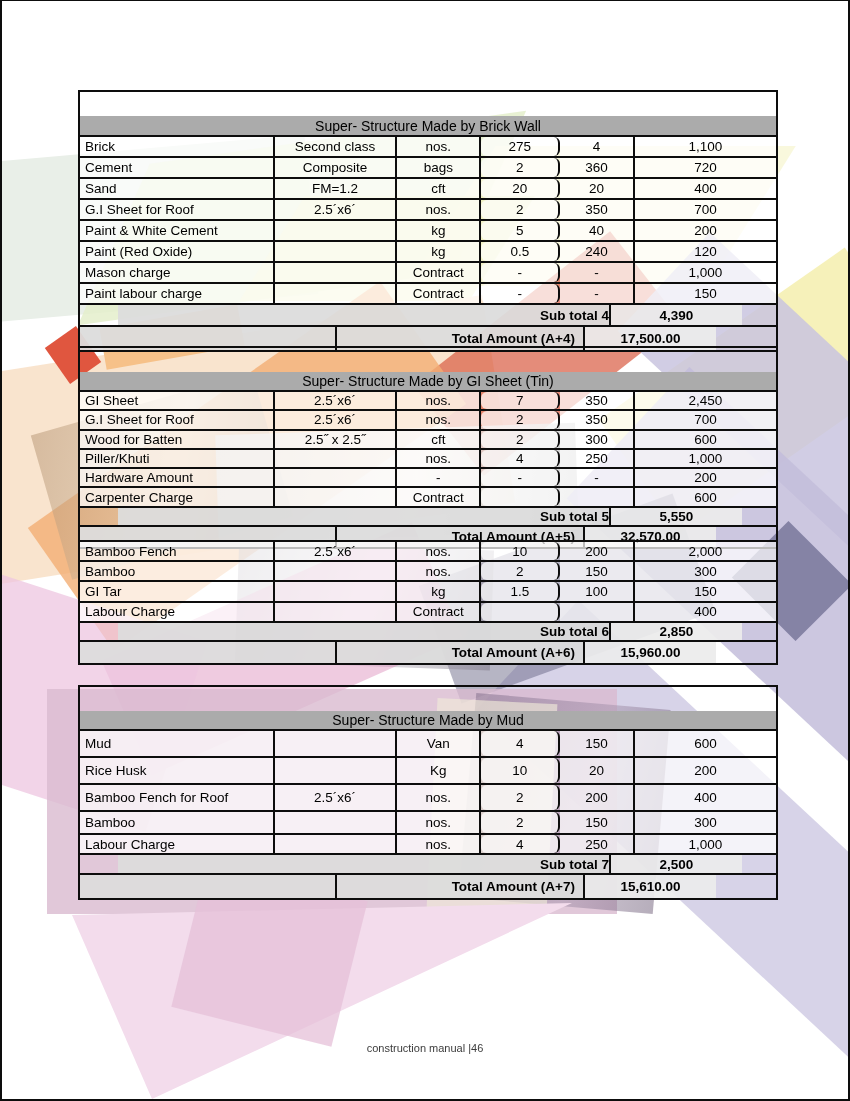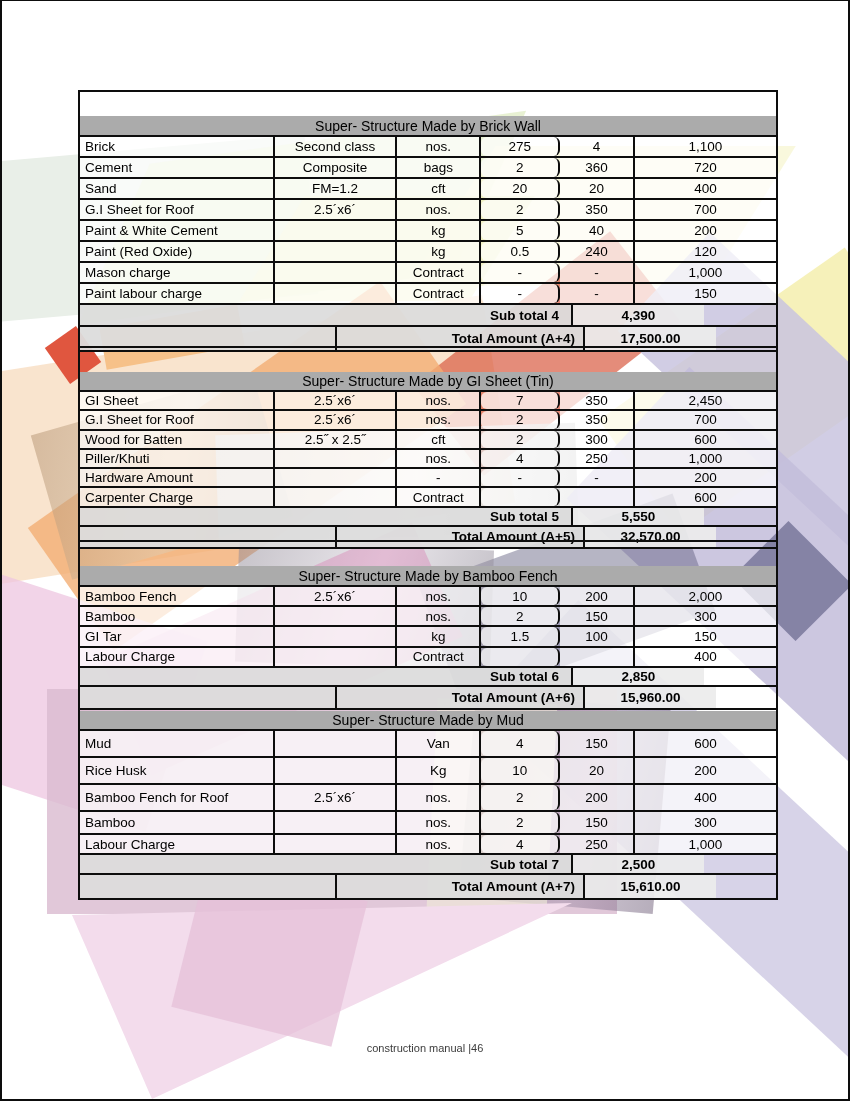--- a/index.html
+++ b/index.html
@@ -48,21 +48,21 @@
   .tbl > .r:last-child{border-bottom:none;}
   .c{
     display:flex;align-items:center;justify-content:center;
     border-right:2px solid var(--table-border,#0d0d0d);box-sizing:border-box;
     font-size:13.5px;background:rgba(255,255,255,.72);
     overflow:hidden;white-space:nowrap;
   }
   .r > .c:last-child{border-right:none;}
   .c0{width:208px;justify-content:flex-start;padding-left:5px;}
   .c1{width:131px;} .c2{width:90px;} .c3{width:84px;border-radius:6px;} .c4{width:80px;} .c5{width:151px;}
-  .sub .wide{width:493px;justify-content:flex-end;padding-right:12px;font-weight:bold;background:rgba(220,220,220,.95);}
+  .sub .wide{width:493px;justify-content:flex-end;padding-right:0;font-weight:bold;background:rgba(220,220,220,.95);margin-left:38px;}
   .sub .amt,.tot .amt{width:131px;font-weight:bold;background:rgba(236,236,236,.93);}
   .tot .fill{width:257px;background:rgba(220,220,220,.95);}
   .tot .mid{width:248px;justify-content:flex-end;padding-right:8px;font-weight:bold;background:rgba(220,220,220,.95);}
   
   .t1 > .titlebar{height:21px;} .t1 > .row{height:21px;} .t1 > .sub{height:22px;} .t1 > .tot{height:23px;}
   .t2 > .titlebar{height:20px;} .t2 > .row{height:19.3px;} .t2 > .sub{height:19px;} .t2 > .tot{height:20px;}
   .t3 > .titlebar{height:21px;} .t3 > .row{height:20.2px;} .t3 > .sub{height:19px;} .t3 > .tot{height:21px;}
   .t4 > .titlebar{height:20px;} .t4 > .row{height:27px;}
   .t4 > div:nth-child(5){height:23px;} .t4 > div:nth-child(6){height:20px;}
   .t4 > .sub{height:20px;} .t4 > .tot{height:23px;}
@@ -230,21 +230,20 @@
         <div class="c wide">Sub total 5</div>
         <div class="c amt">5,550</div>
       </div>
       <div class="r tot">
         <div class="c fill"></div>
         <div class="c mid">Total Amount (A+5)</div>
         <div class="c amt">32,570.00</div>
       </div>
     </div>
   <div class="tbl t3">
-      <div class="titlebar">Super- Structure Made by Bamboo Fench</div>
       <div class="r row">
         <div class="c c0">Bamboo Fench</div>
         <div class="c c1">2.5´x6´</div>
         <div class="c c2">nos.</div>
         <div class="c c3">10</div>
         <div class="c c4">200</div>
         <div class="c c5">2,000</div>
       </div>
       <div class="r row">
         <div class="c c0">Bamboo</div>

